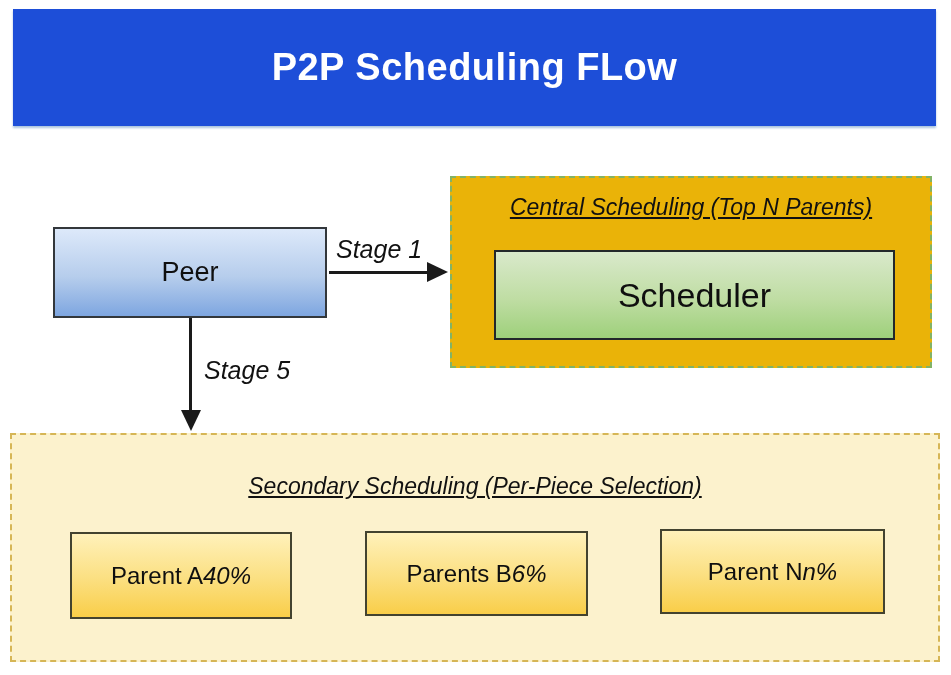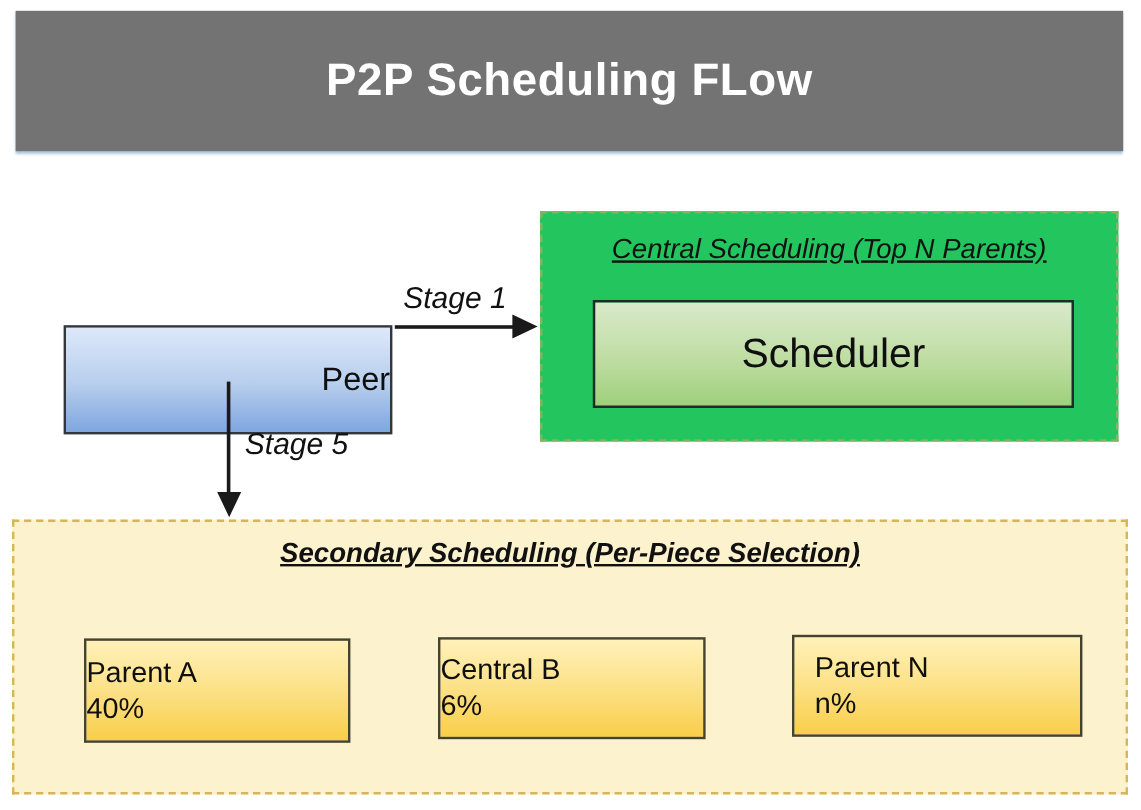--- a/index.html
+++ b/index.html
@@ -14,21 +14,21 @@
     height: 675px;
     background: #ffffff;
     overflow: hidden;
   }
 
   
   .banner {
     position: absolute;
     left: 13px; top: 9px;
     width: 923px; height: 117px;
-    background: #737373;
+    background: #1d4ed8;
     box-shadow: 0 2px 2px rgba(13,86,161,0.35);
     display: flex;
     align-items: center;
     justify-content: center;
   }
   .banner .title-text {
     color: #ffffff;
     font-size: 38px;
     font-weight: bold;
     letter-spacing: 0.5px;
@@ -36,24 +36,23 @@
 
   
   .peer-box {
     position: absolute;
     left: 53px; top: 227px;
     width: 270px; height: 87px;
     border: 2px solid #33373b;
     background: linear-gradient(180deg, #dde9fa 0%, #b6cdec 55%, #7ea6e0 100%);
     display: flex;
     align-items: center;
-    justify-content: flex-end;
+    justify-content: center;
     font-size: 27px;
     color: #0f0f0f;
-    margin-top: 44px;
   }
 
   
   .arrow-line-h {
     position: absolute;
     left: 329px; top: 271px;
     width: 100px; height: 3px;
     background: #1a1a1a;
   }
   .arrow-head-right {
@@ -86,21 +85,21 @@
     white-space: nowrap;
   }
   .stage1-label { left: 336px; top: 235px; }
   .stage2-label { left: 204px; top: 356px; }
 
   
   .central-container {
     position: absolute;
     left: 450px; top: 176px;
     width: 478px; height: 188px;
-    background: #22c55e;
+    background: #eab308;
     border: 2px dashed #82b366;
   }
   .section-title {
     text-align: center;
     font-style: italic;
     font-size: 23px;
     color: #111111;
     text-decoration: underline;
     white-space: nowrap;
   }
@@ -119,36 +118,36 @@
   }
 
   
   .secondary-container {
     position: absolute;
     left: 10px; top: 433px;
     width: 926px; height: 225px;
     background: #fcf2cd;
     border: 2px dashed #d6b656;
   }
-  .secondary-container .section-title { margin-top: 12px; font-weight: bold; }
+  .secondary-container .section-title { margin-top: 38px; }
   .parent-box {
     position: absolute;
     border: 2px solid #43432f;
     background: linear-gradient(180deg, #fff1ba 0%, #fbdf80 55%, #f9ce49 100%);
     display: flex;
-    flex-direction: column;
-    align-items: flex-start;
+    flex-direction: row;
+    align-items: center;
     justify-content: center;
     color: #0f0f0f;
   }
   .parent-box .parent-name { font-size: 24px; line-height: 30px; }
-  .parent-box .parent-share { font-size: 24px; line-height: 30px; }
+  .parent-box .parent-share { font-size: 24px; line-height: 30px; font-style: italic; }
   .parent-a { left: 58px;  top: 97px; width: 218px; height: 83px; }
   .parent-b { left: 353px; top: 96px; width: 219px; height: 81px; }
-  .parent-n { left: 648px; top: 94px; width: 221px; height: 81px; padding-left: 17px; }
+  .parent-n { left: 648px; top: 94px; width: 221px; height: 81px; }
 </style>
 </head>
 <body>
 
 <div class="canvas">
 
   <div class="banner">
     <span class="title-text">P2P Scheduling FLow</span>
   </div>
 
@@ -173,21 +172,21 @@
 
   <div class="secondary-container">
     <div class="section-title">Secondary Scheduling (Per-Piece Selection)</div>
 
     <div class="parent-box parent-a">
       <span class="parent-name">Parent A</span>
       <span class="parent-share">40%</span>
     </div>
 
     <div class="parent-box parent-b">
-      <span class="parent-name">Central B</span>
+      <span class="parent-name">Parents B</span>
       <span class="parent-share">6%</span>
     </div>
 
     <div class="parent-box parent-n">
       <span class="parent-name">Parent N</span>
       <span class="parent-share">n%</span>
     </div>
   </div>
 
 </div>

